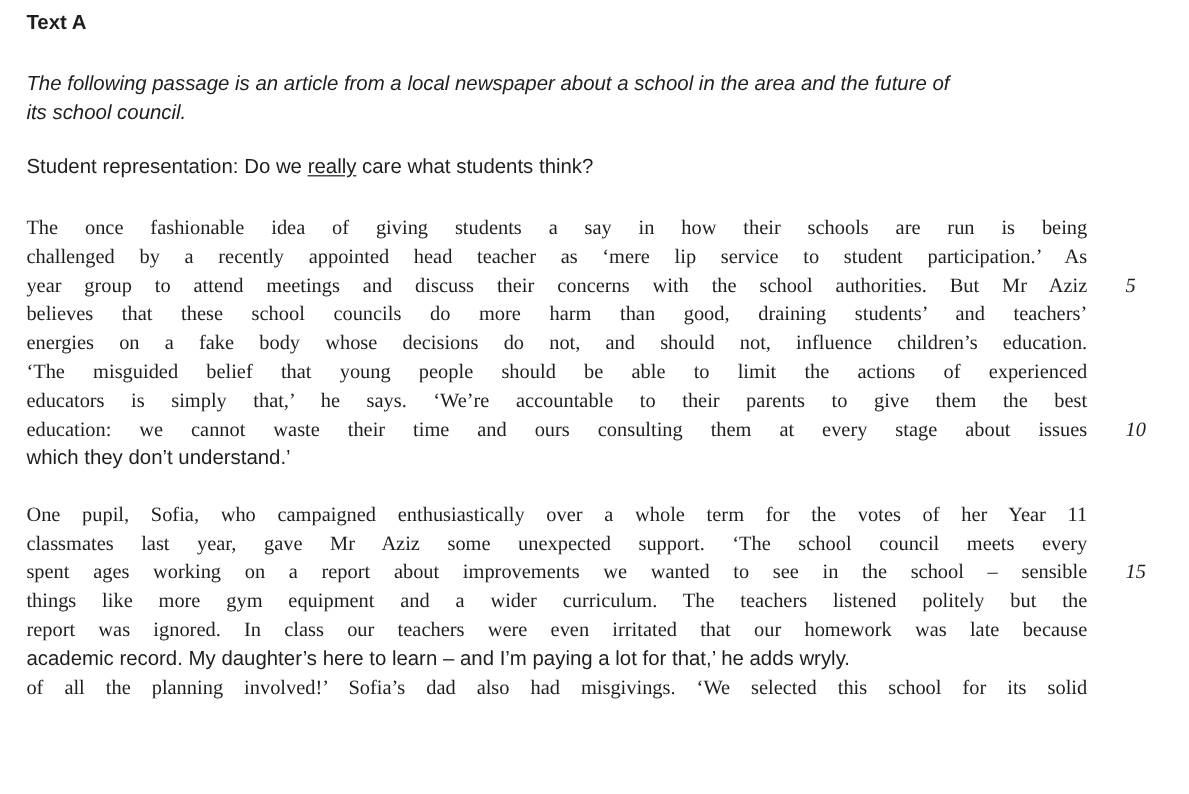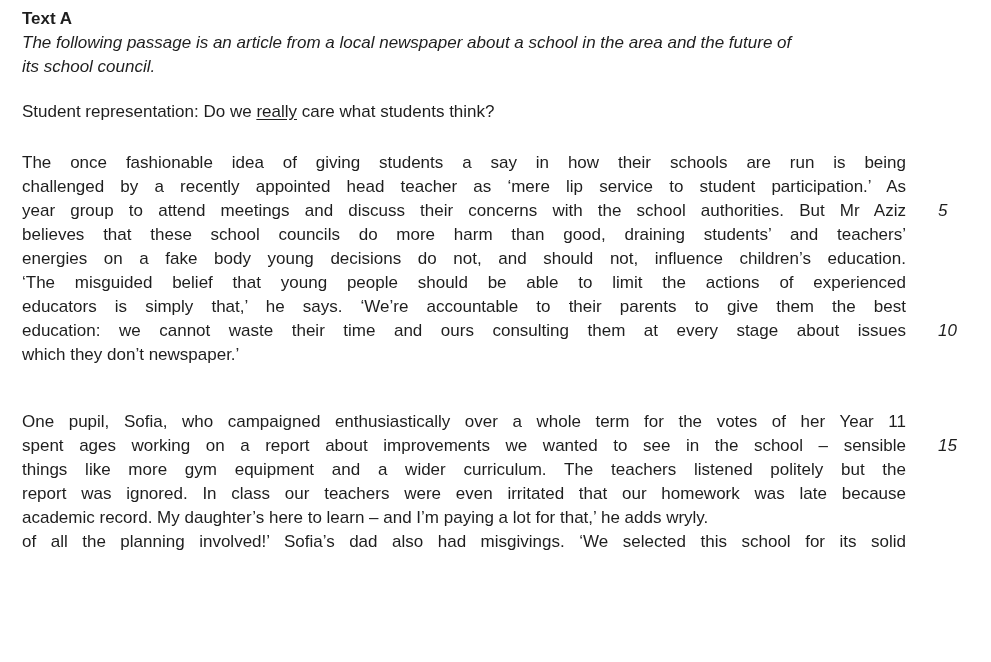--- a/index.html
+++ b/index.html
@@ -7,28 +7,28 @@
     width: 991px;
     height: 662px;
     background: #ffffff;
     font-family: "Liberation Sans", sans-serif;
     font-size: 17px;
     line-height: 24px;
     color: #1e1e1e;
     overflow: hidden;
   }
   .page { padding: 7px 0 0 22px; position: relative; }
-  .doc-title { font-weight: 700; }
+  .doc-title { font-weight: 700; margin-bottom: 27px; }
   .preamble { font-style: italic; margin-bottom: 21px; width: 960px; }
   .headline { margin-bottom: 27px; width: 920px; margin-top: 12px; }
   .headline .u { text-decoration: underline; text-underline-offset: 2px; }
   .para { width: 884px; }
-  .para + .para { margin-top: 43px; }
+  .para + .para { margin-top: 23px; }
   .pline { position: relative; }
-  .pline.just { text-align: justify; text-align-last: justify; }
+  .pline.just { text-align: justify; text-align-last: justify; font-family: Liberation Serif, serif; }
   .lineno {
     position: absolute;
     left: 916px;
     top: 0;
     width: 40px;
     font-style: italic;
     text-align: left;
     white-space: nowrap;
   }
 </style>
@@ -44,28 +44,29 @@
   </div>
 
   <div class="headline"><span>Student representation: Do we </span><span class="u">really</span><span> care what students think?</span></div>
 
   <div id="passage">
       <div class="para">
         <div class="pline just">The once fashionable idea of giving students a say in how their schools are run is being</div>
         <div class="pline just">challenged by a recently appointed head teacher as ‘mere lip service to student participation.’ As</div>
         <div class="pline just">year group to attend meetings and discuss their concerns with the school authorities. But Mr Aziz<span class="lineno">5</span></div>
         <div class="pline just">believes that these school councils do more harm than good, draining students’ and teachers’</div>
-        <div class="pline just">energies on a fake body young decisions do not, and should not, influence children’s education.</div>
+        <div class="pline just">energies on a fake body whose decisions do not, and should not, influence children’s education.</div>
         <div class="pline just">‘The misguided belief that young people should be able to limit the actions of experienced</div>
         <div class="pline just">educators is simply that,’ he says. ‘We’re accountable to their parents to give them the best</div>
         <div class="pline just">education: we cannot waste their time and ours consulting them at every stage about issues<span class="lineno">10</span></div>
-        <div class="pline">which they don’t newspaper.’</div>
+        <div class="pline">which they don’t understand.’</div>
       </div>
       <div class="para">
         <div class="pline just">One pupil, Sofia, who campaigned enthusiastically over a whole term for the votes of her Year 11</div>
+        <div class="pline just">classmates last year, gave Mr Aziz some unexpected support. ‘The school council meets every</div>
         <div class="pline just">spent ages working on a report about improvements we wanted to see in the school – sensible<span class="lineno">15</span></div>
         <div class="pline just">things like more gym equipment and a wider curriculum. The teachers listened politely but the</div>
         <div class="pline just">report was ignored. In class our teachers were even irritated that our homework was late because</div>
         <div class="pline">academic record. My daughter’s here to learn – and I’m paying a lot for that,’ he adds wryly.</div>
         <div class="pline just">of all the planning involved!’ Sofia’s dad also had misgivings. ‘We selected this school for its solid</div>
       </div>
     </div>
 </div>
 
 </body></html>

